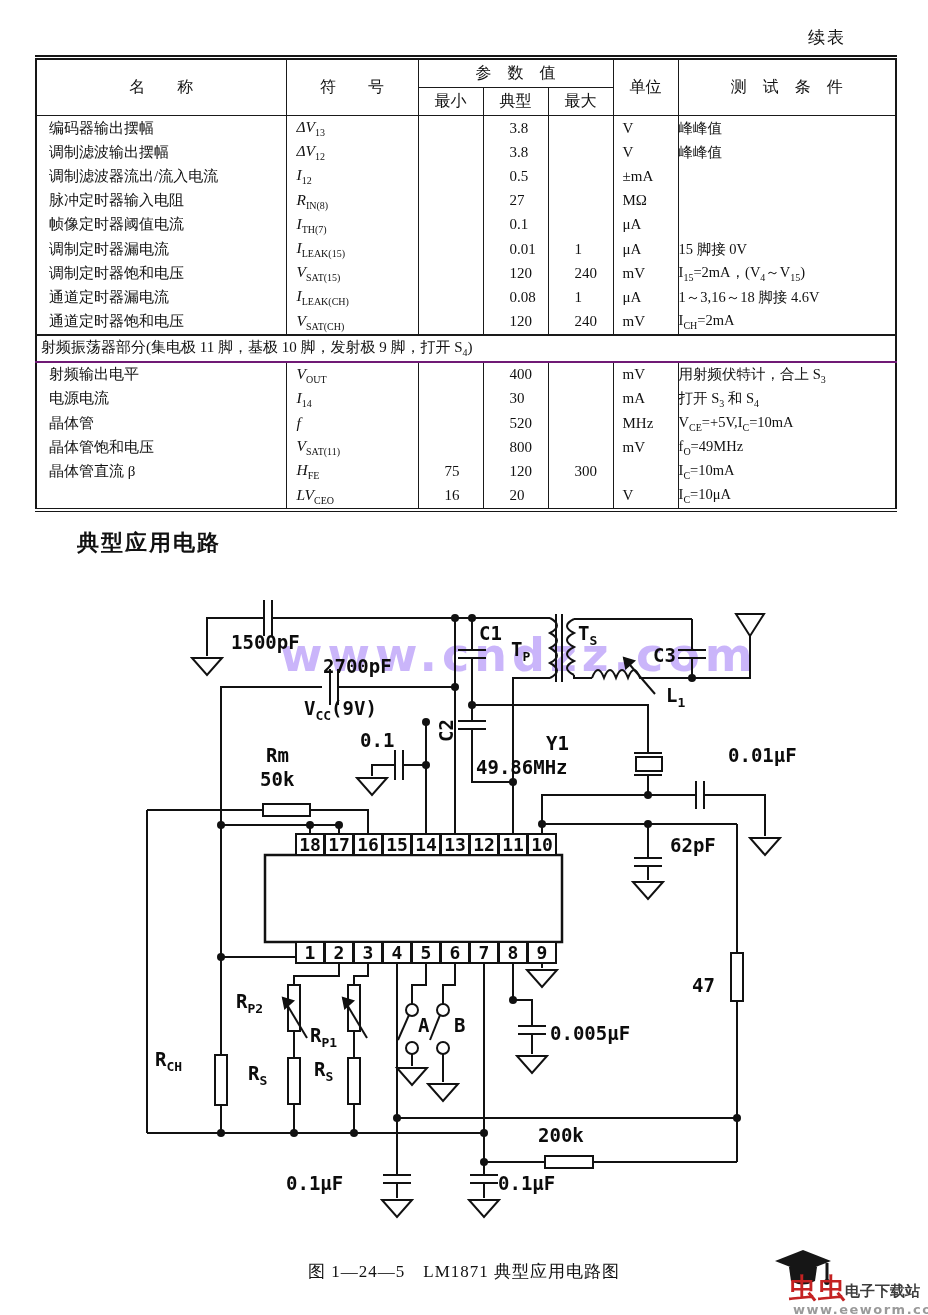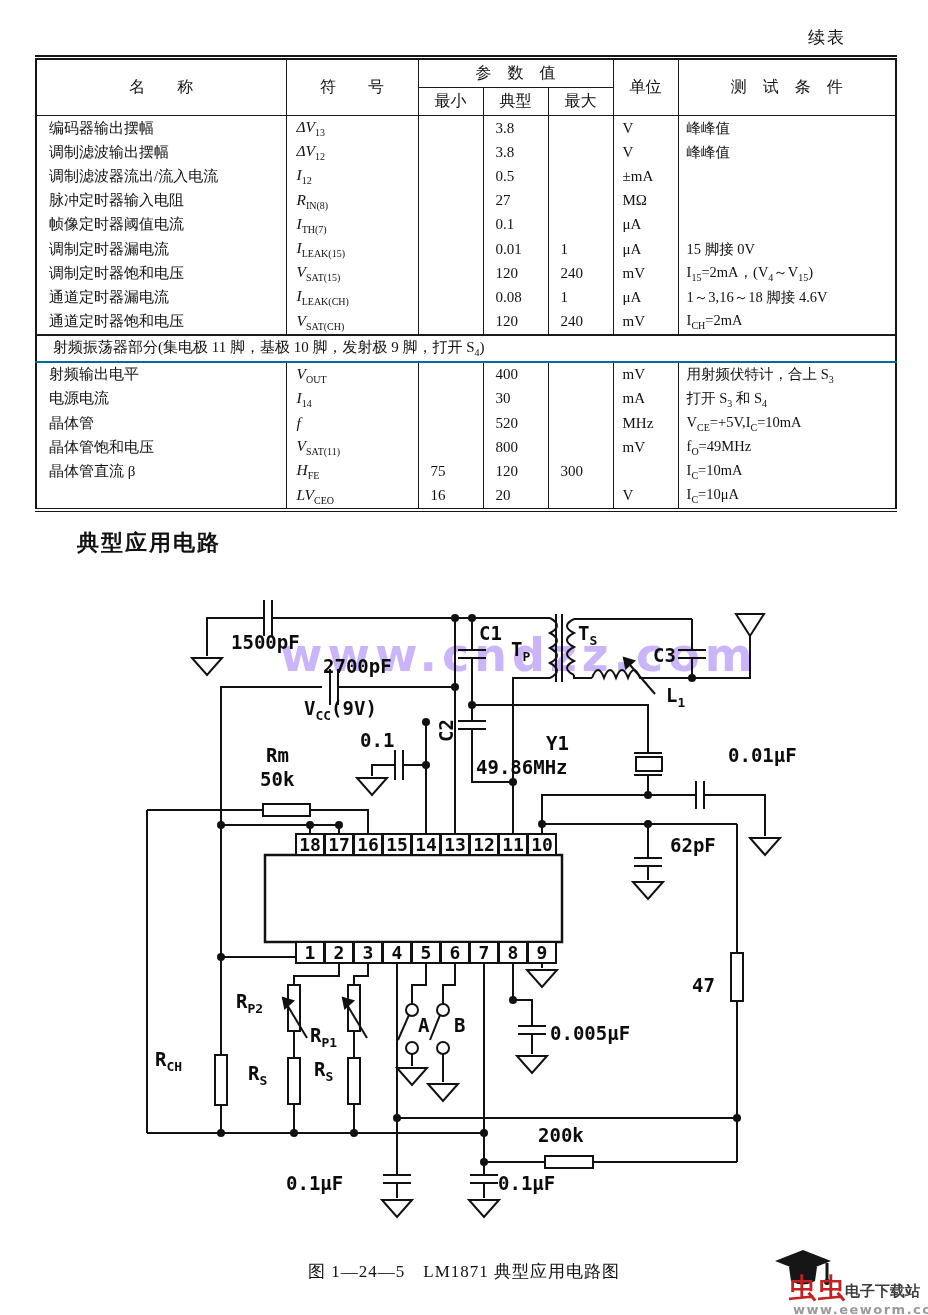--- a/index.html
+++ b/index.html
@@ -9,25 +9,25 @@
   #continued{position:absolute;left:808px;top:26px;font-size:17px;letter-spacing:2px;}
   #ptable{position:absolute;left:35px;top:55px;width:860px;border-collapse:collapse;
           table-layout:fixed;border-left:2px solid #161616;border-right:2px solid #161616;
           border-top:5px double #161616;border-bottom:4px double #161616;}
   #ptable th{font-weight:normal;font-size:16px;border:1.6px solid #1a1a1a;height:25px;text-align:center;}
   #ptable td{font-size:15px;height:24.2px;border-left:1.6px solid #1a1a1a;border-right:1.6px solid #1a1a1a;
              padding:0;vertical-align:middle;white-space:nowrap;overflow:hidden;}
   #ptable .tname{padding-left:12px;}
   #ptable .tsym{padding-left:10px;font-style:italic;font-size:15.5px;}
   #ptable .tsym sub,#ptable .tcond sub{font-style:normal;}
-  #ptable .tmin,#ptable .ttyp,#ptable .tmax{padding-left:12px;margin-left:12px;}
+  #ptable .tmin,#ptable .ttyp,#ptable .tmax{padding-left:26px;margin-left:12px;}
   #ptable .tunit{padding-left:9px;}
-  #ptable .tcond{padding-left:8px;font-size:14.5px;}
-  #ptable tr.secrow td{border-top:2px solid #1a1a1a;border-bottom:2px solid #0369a1;
-             padding-left:16px;height:25px;font-size:15px;}
+  #ptable .tcond{font-size:14.5px;}
+  #ptable tr.secrow td{border-top:2px solid #1a1a1a;border-bottom:2px solid #701a75;
+             padding-left:4px;height:25px;font-size:15px;}
   sub{font-size:10px;}
   
   #sec-title{position:absolute;left:77px;top:528px;font-size:22px;font-weight:bold;
              font-family:"Liberation Sans","DejaVu Sans",sans-serif;letter-spacing:2px;}
   #circuit{position:absolute;left:0;top:0;width:928px;height:1315px;}
   #wm{position:absolute;left:280px;top:628px;font-size:46px;font-weight:bold;color:#8b5cf6;
       opacity:.45;font-family:"DejaVu Sans","Liberation Sans",sans-serif;letter-spacing:5px;}
   #csvg{position:absolute;left:0;top:0;}
   .clabel{position:absolute;font-family:"DejaVu Sans Mono","Liberation Mono",monospace;
           font-weight:bold;font-size:19px;color:#0c0c0c;white-space:nowrap;line-height:1;}

